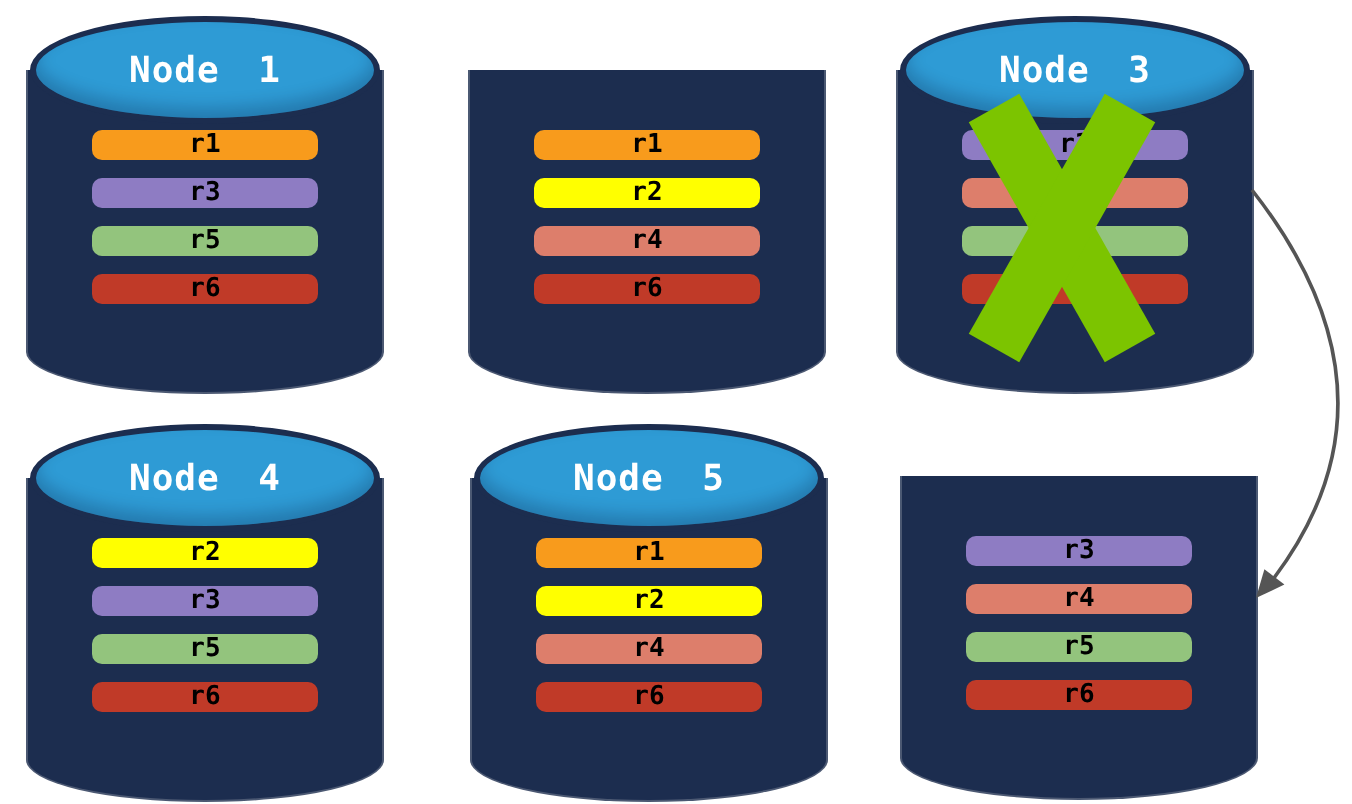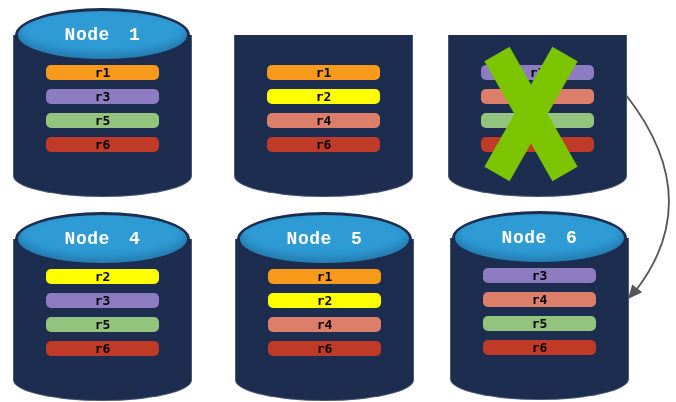--- a/index.html
+++ b/index.html
@@ -17,21 +17,21 @@
   .cyl-top{
     position:absolute;left:2px;right:2px;top:0;height:54px;
     background:var(--cylinder-top,#2E9BD5);
     border:3px solid var(--cylinder-body,#1C2D4F);
     border-radius:50%;box-sizing:border-box;
     box-shadow:inset 0 -5px 8px rgba(0,10,40,.22);
     display:flex;align-items:center;justify-content:center;z-index:2;
   }
   .node-title{
     color:var(--title-text,#fff);font-weight:bold;font-size:18px;
-    word-spacing:8px;letter-spacing:.5px;white-space:pre;font-family:Liberation Mono, monospace;
+    word-spacing:8px;letter-spacing:.5px;white-space:pre;
   }
   .bars{position:absolute;left:33px;right:33px;top:57px;z-index:3;}
   .bar{
     height:15px;border-radius:5px;margin-bottom:9px;
     display:flex;align-items:center;justify-content:center;
   }
   .bar span{
     color:var(--bar-text,#000);font-weight:bold;font-size:13px;line-height:1;
   }
   .x-overlay{position:absolute;left:34px;top:42px;z-index:4;overflow:visible;}
@@ -79,20 +79,23 @@
           <span>r4</span>
         </div>
         <div class="bar" style="background: rgb(192, 58, 40);">
           <span>r6</span>
         </div>
       </div>
   </div>
 
   <div class="node" style="left:448px;top:8px;">
     <div class="cyl-body"></div>
+    <div class="cyl-top">
+      <span class="node-title">Node 3</span>
+    </div>
     <div class="bars">
         <div class="bar" style="background: rgb(142, 124, 195);">
           <span>r3</span>
         </div>
         <div class="bar" style="background: rgb(221, 126, 107);">
           <span></span>
         </div>
         <div class="bar" style="background: rgb(147, 196, 125);">
           <span></span>
         </div>
@@ -143,23 +146,20 @@
           <span>r4</span>
         </div>
         <div class="bar" style="background: rgb(192, 58, 40);">
           <span>r6</span>
         </div>
       </div>
   </div>
 
   <div class="node" style="left:450px;top:211px;">
     <div class="cyl-body"></div>
-    <div class="cyl-top">
-      <span class="node-title">Node 6</span>
-    </div>
     <div class="bars">
         <div class="bar" style="background: rgb(142, 124, 195);">
           <span>r3</span>
         </div>
         <div class="bar" style="background: rgb(221, 126, 107);">
           <span>r4</span>
         </div>
         <div class="bar" style="background: rgb(147, 196, 125);">
           <span>r5</span>
         </div>

